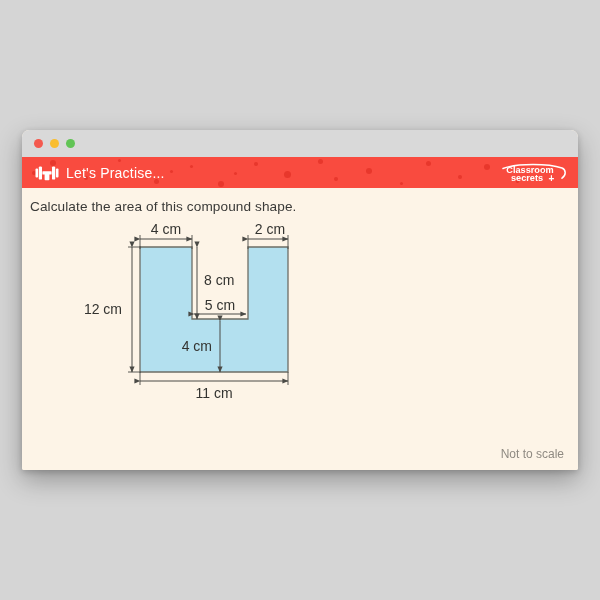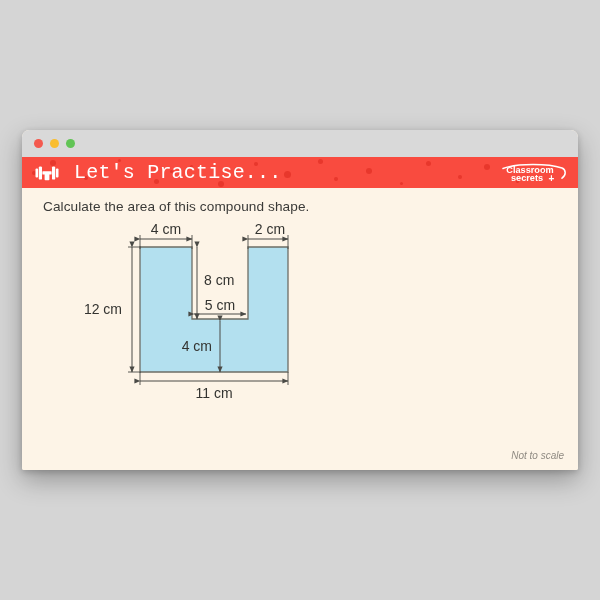--- a/index.html
+++ b/index.html
@@ -82,24 +82,23 @@
     height: 22px;
     display: flex;
     align-items: center;
     justify-content: center;
     z-index: 2;
   }
   .header-title {
     position: relative;
     z-index: 2;
     color: #ffffff;
-    font-size: 20px;
+    font-size: 14px;
     letter-spacing: 0.2px;
-    margin-left: 14px;
-    font-family: Liberation Mono, monospace;
+    margin-left: 6px;
   }
   .brand-logo {
     position: absolute;
     right: 10px;
     top: 4px;
     z-index: 2;
     width: 72px;
     height: 24px;
     display: flex;
     flex-direction: column;
@@ -107,40 +106,39 @@
   }
 
   
   .content {
     position: relative;
     height: 282px;
     background: #fdf4e7;
   }
   .prompt {
     position: absolute;
-    left: 21px;
+    left: 8px;
     top: 11px;
     font-size: 13.6px;
     color: #3a3a38;
     letter-spacing: 0.1px;
   }
   .figure-wrap {
     position: absolute;
     left: 22px;
     top: 34px;
     width: 520px;
     height: 220px;
     text-align: right;
   }
   .not-to-scale {
     position: absolute;
     right: 14px;
     bottom: 9px;
-    font-size: 10px;
-    font-style: italic;
+    font-size: 12px;
     color: #8f8a82;
   }
 
   text.dim-label {
     font-family: "Liberation Sans", sans-serif;
     font-size: 14px;
     fill: #333330;
   }
 </style>
 </head>

